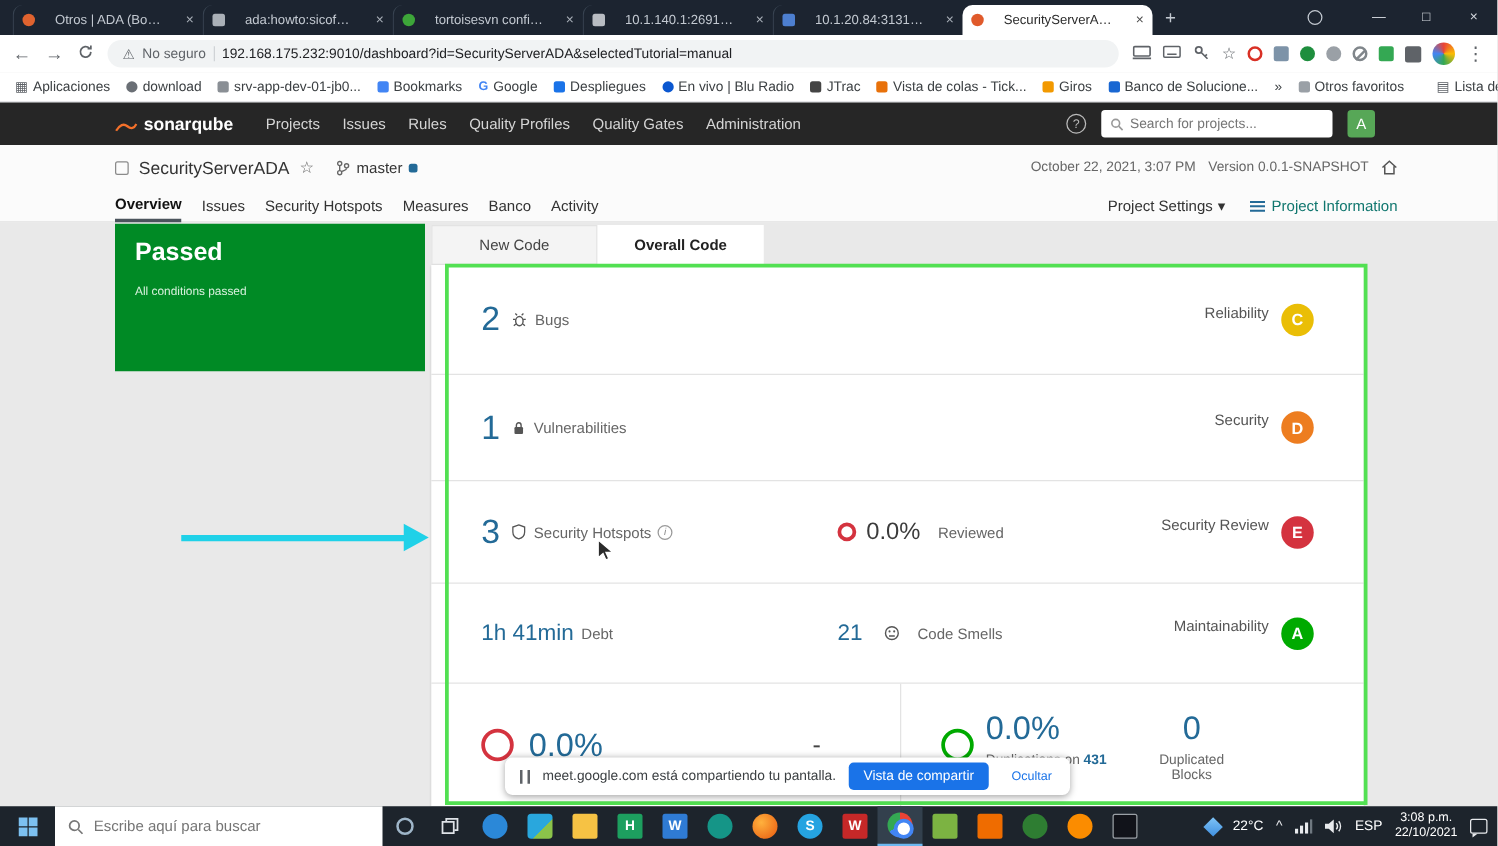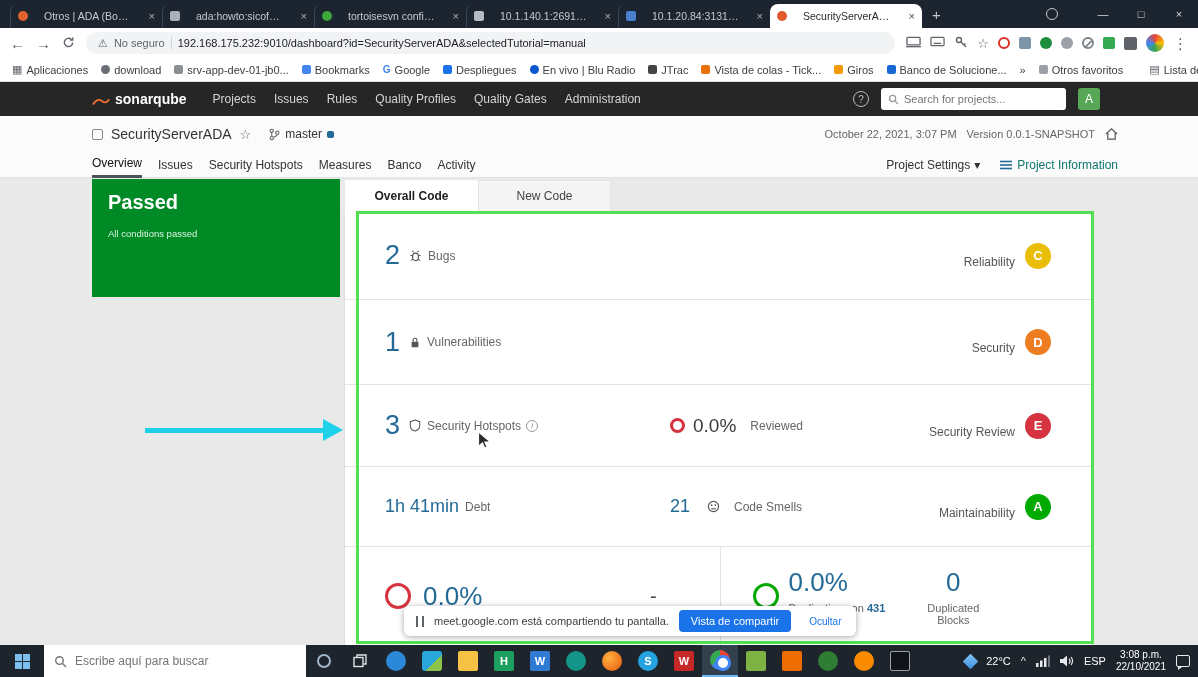--- a/index.html
+++ b/index.html
@@ -60,21 +60,21 @@
 
 .ph1{height:36px;background:#fbfbfb;display:flex;align-items:center;gap:8px;padding:0 80px 0 92px}
 .proj-ic{width:11px;height:11px;border:1.5px solid #8a8a8a;border-radius:2px}
 .proj-name{font-size:14px;color:#333}
 .fav-star{color:#666;font-size:13px}
 .branch{display:flex;align-items:center;gap:5px;margin-left:10px;font-size:12px;color:#333}
 .bdot{width:7px;height:7px;background:#236a97;border-radius:2px}
 .ph-meta{margin-left:auto;display:flex;align-items:center;gap:10px;font-size:11px;color:#666}
 .ph2{height:26px;background:#fbfbfb;border-bottom:1px solid #e2e2e2;display:flex;align-items:center;gap:16px;padding:0 80px 0 92px;font-size:12px;color:#333}
 .ptab{height:26px;display:flex;align-items:center}
-.ptab.active{border-bottom:3px solid #4b545c;font-weight:normal;color:#111}
+.ptab.active{border-bottom:3px solid #4b545c;font-weight:bold;color:#111}
 .ph2-right{margin-left:auto;display:flex;align-items:center;gap:20px}
 .pset{display:flex;align-items:flex-end;gap:4px;color:#333}
 .pinfo{display:flex;align-items:center;gap:5px;color:#0f766e}
 
 
 .content{position:relative;height:467px;background:#e9e9e9}
 .qg{position:absolute;left:92px;top:1px;width:248px;height:118px;background:#008a25;color:#fff;padding:12px 16px}
 .qg-status{font-size:20px;font-weight:bold}
 .qg-sub{font-size:9.5px;margin-top:14px;color:#d9f2df}
 .code-tabs{position:absolute;left:345px;top:2px;display:flex}
@@ -84,21 +84,21 @@
 .panel{position:absolute;left:345px;top:34px;width:746px;height:433px;background:#fff;box-shadow:0 1px 2px rgba(0,0,0,.12)}
 .m-row{display:flex;align-items:center;padding:0 40px;border-bottom:1px solid #e3e3e3}
 .r1{height:88px}.r2{height:85px}.r3{height:82px}.r4{height:80px}
 .r5{height:98px;border-bottom:none;position:relative}
 .m-num{font-size:27px;color:#236a97}
 .m-ico{margin-left:9px;display:flex;align-items:center}
 .m-label{font-size:12px;color:#666;margin-left:6px}
 .m-left{width:285px;display:flex;align-items:center;flex:none}
 .m-mid{display:flex;align-items:center;gap:8px}
 .m-mid-num{font-size:19px;color:#3b3b3b}
-.m-right{margin-left:auto;display:flex;align-items:flex-end}
+.m-right{margin-left:auto;display:flex;align-items:flex-start}
 .m-rlabel{font-size:12px;color:#555}
 .badge{width:26px;height:26px;border-radius:50%;color:#fff;font-weight:bold;font-size:13px;display:flex;align-items:center;justify-content:center;margin-left:10px}
 .bA{background:#00aa00}.bC{background:#eabe06}.bD{background:#ed7d20}.bE{background:#d4333f}
 .ring{border-radius:50%;flex:none}
 .ring.sm{width:15px;height:15px;border:3px solid #d4333f}
 .ring.red{width:26px;height:26px;border:3.5px solid #d4333f}
 .ring.grn{width:26px;height:26px;border:3.5px solid #00aa00}
 .info-ic{width:12px;height:12px;border:1px solid #999;border-radius:50%;font-size:8px;color:#888;display:inline-flex;align-items:center;justify-content:center;margin-left:5px;font-style:italic}
 .debt-num{font-size:18px;color:#236a97}
 .cov{width:245px;display:flex;align-items:center;gap:12px}
@@ -371,22 +371,22 @@
 </div>
 
 <div class="content">
 
   <div class="qg">
     <div class="qg-status">Passed</div>
     <div class="qg-sub">All conditions passed</div>
   </div>
 
   <div class="code-tabs">
+    <span class="ctab new">New Code</span>
     <span class="ctab overall">Overall Code</span>
-    <span class="ctab new">New Code</span>
   </div>
 
   <div class="panel">
 
     <div class="m-row r1">
       <span class="m-num">2</span>
       <span class="m-ico">
         <svg width="13" height="13" viewBox="0 0 14 14">
             <ellipse cx="7" cy="8.5" rx="3.2" ry="4" fill="none" stroke="#555" stroke-width="1.2"></ellipse>
             <path d="M5 3.5L3.5 2M9 3.5L10.5 2M3.8 7H1.5M10.2 7h2.3M4 11l-1.8 1.5M10 11l1.8 1.5" stroke="#555" stroke-width="1.1"></path>

